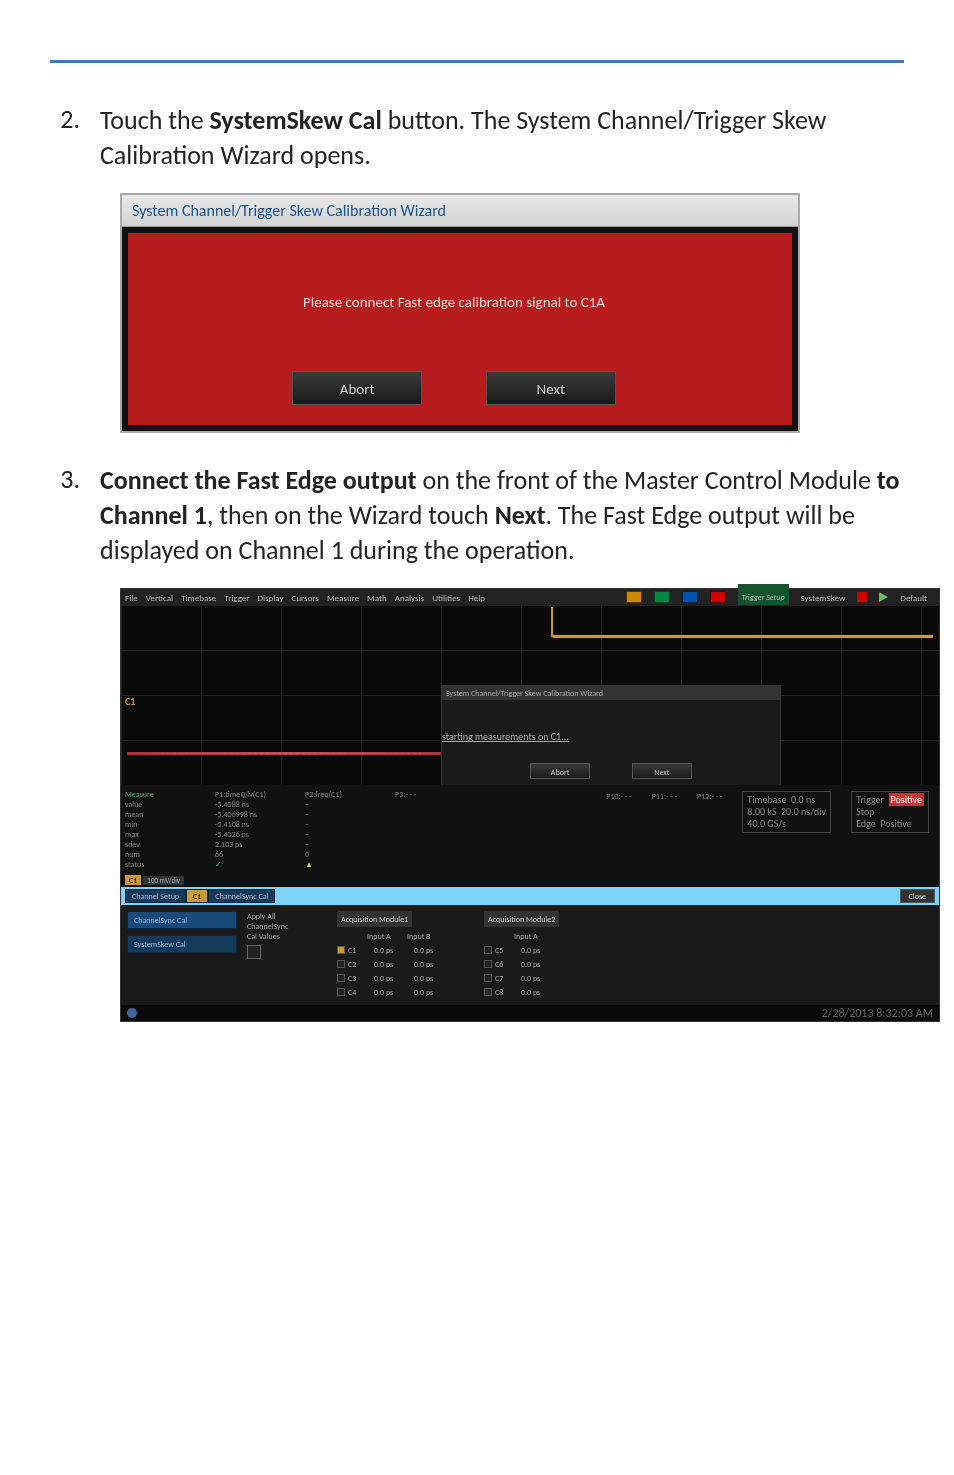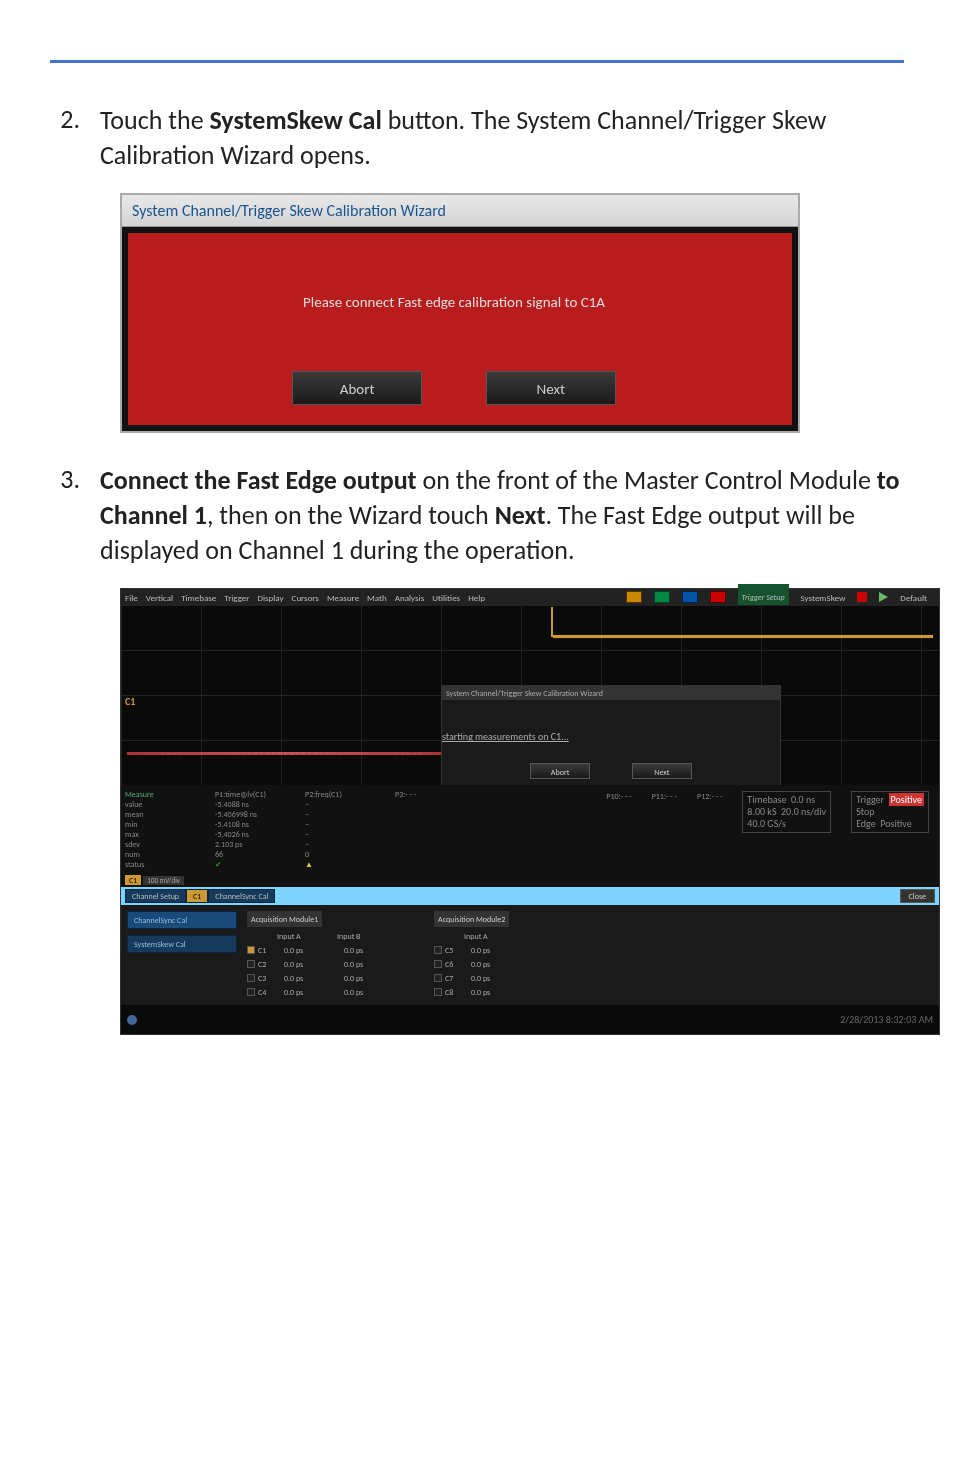--- a/index.html
+++ b/index.html
@@ -79,22 +79,22 @@
     .side-btn.sel { background:#1a4a7a; }
     .apply-col { width:80px; }
     .acq-table { display:flex; gap:30px; }
     .acq-block { }
     .acq-head { font-size:8px; color:#ccc; margin-bottom:2px; background:#333; padding:3px 4px; display:inline-block;}
     .acq-row { display:flex; font-size:8px; color:#aaa; height:14px; align-items:center; }
     .ch-box { width:8px; height:8px; border:1px solid #555; margin-right:3px; display:inline-block; }
     .cb-on { background:#cc9933; }
     .cb-off { background:#222; }
     .acq-col-lbl { width:26px; }
-    .acq-val { width:60px; }
-    .statusbar { background:#0a0a0a; display:flex; align-items:center; padding:2px 6px; font-size:10px; color:#666; height:29px;}
+    .acq-val { width:40px; }
+    .statusbar { background:#0a0a0a; display:flex; align-items:center; padding:2px 6px; font-size:12px; color:#666; height:16px;}
     .statusbar .sicon { width:10px; height:10px; border-radius:50%; background:#446699; margin-right:6px; }
     .statusbar .time { margin-left:auto; }
   </style>
 </head>
 <body>
 
 <div class="hr"></div>
 
 <div class="step">
   <div class="step-num">2.</div>
@@ -231,20 +231,26 @@
       <div class="tab active">C1</div>
       <div class="tab">ChannelSync Cal</div>
       <div class="close-tab">Close</div>
     </div>
 
     <div class="bottom-panel">
       <div class="sidebar">
         <div class="side-btn sel">ChannelSync Cal</div>
         <div class="side-btn">SystemSkew Cal</div>
       </div>
+      <div class="apply-col">
+        <div>Apply All</div>
+        <div>ChannelSync</div>
+        <div>Cal Values</div>
+        <div style="width:14px;height:14px;border:1px solid #666;background:#222;margin-top:4px"></div>
+      </div>
       <div class="acq-table">
         <div class="acq-block">
           <div class="acq-head">Acquisition Module1</div>
           <div class="acq-row">
               <span style="width:30px"></span>
               <span class="acq-val">Input A</span>
               <span class="acq-val">Input B</span>
             </div>
           <div class="acq-row">
               <span class="ch-box cb-on"></span>

